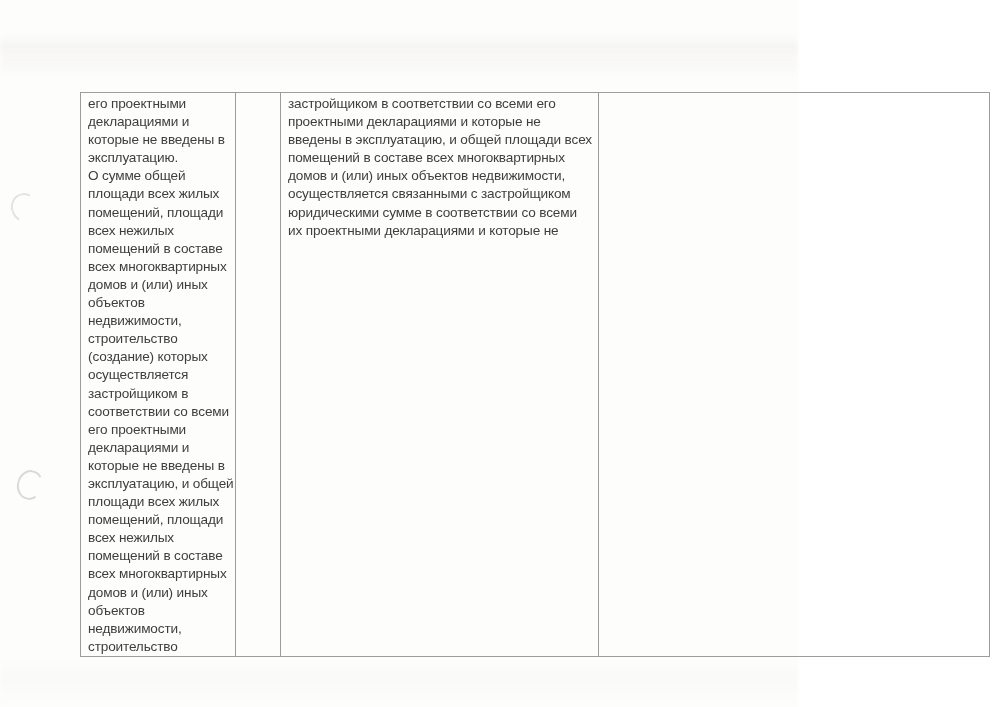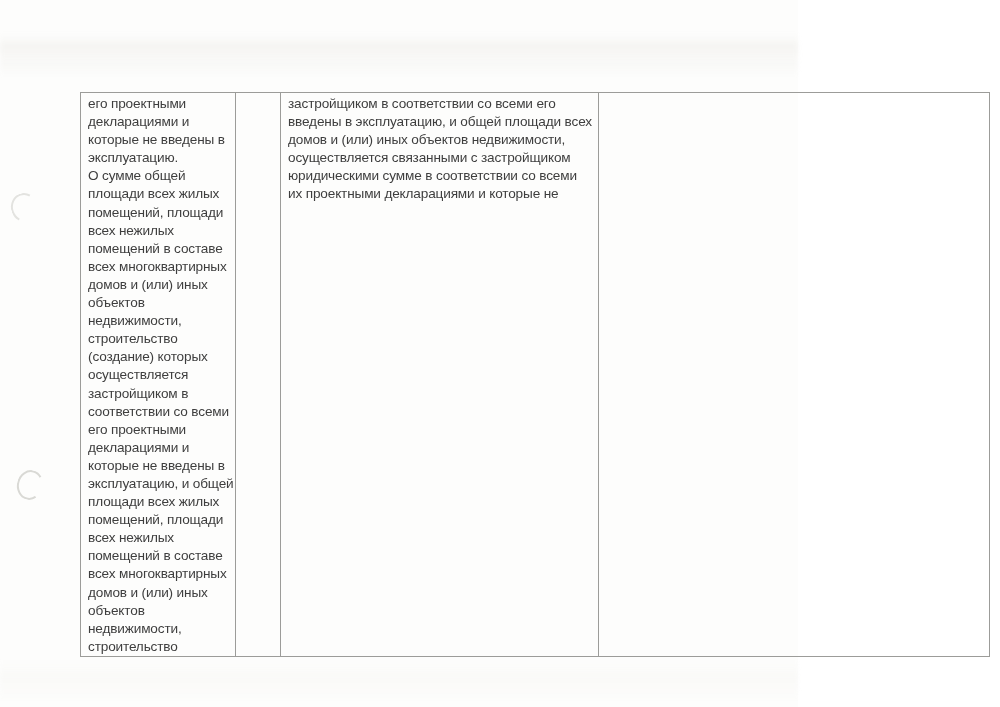--- a/index.html
+++ b/index.html
@@ -132,21 +132,23 @@
         <div class="tline">помещений в составе</div>
         <div class="tline">всех многоквартирных</div>
         <div class="tline">домов и (или) иных</div>
         <div class="tline">объектов</div>
         <div class="tline">недвижимости,</div>
         <div class="tline">строительство</div>
       </div>
     <div class="cell c2 divider"></div>
     <div class="cell c3 divider">
         <div class="tline">застройщиком в соответствии со всеми его</div>
+        <div class="tline">проектными декларациями и которые не</div>
         <div class="tline">введены в эксплуатацию, и общей площади всех</div>
+        <div class="tline">помещений в составе всех многоквартирных</div>
         <div class="tline">домов и (или) иных объектов недвижимости,</div>
         <div class="tline">осуществляется связанными с застройщиком</div>
         <div class="tline">юридическими сумме в соответствии со всеми</div>
         <div class="tline">их проектными декларациями и которые не</div>
       </div>
     <div class="cell c4"></div>
   </div>
 
 </div>
 

